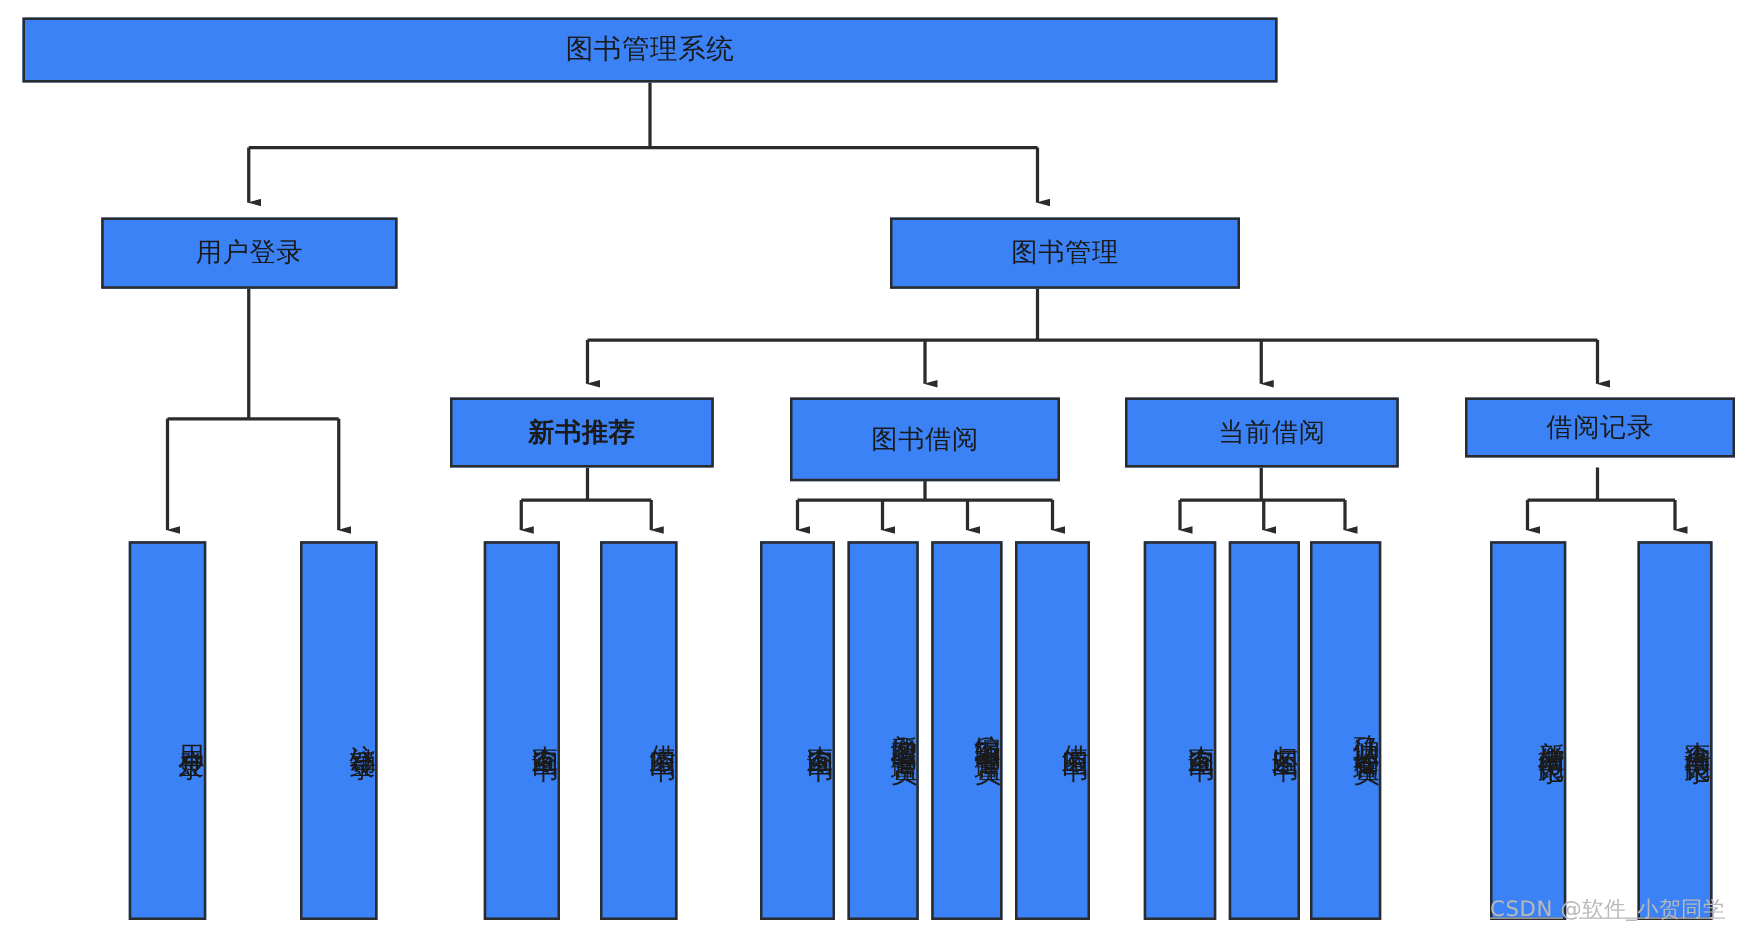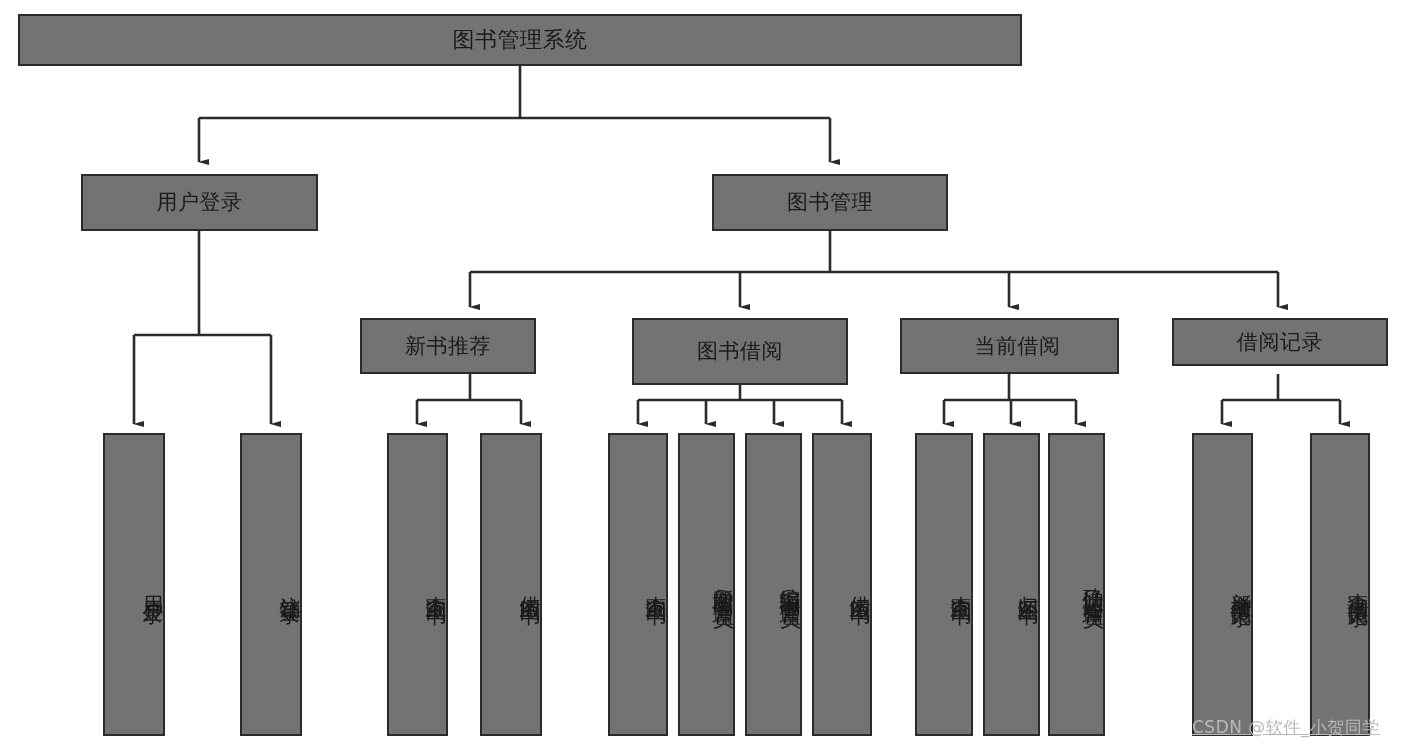--- a/index.html
+++ b/index.html
@@ -22,21 +22,21 @@
     left: 0;
     top: 0;
     width: 1405px;
     height: 747px;
     pointer-events: none;
   }
   .node {
     position: absolute;
     box-sizing: border-box;
     border: 2px solid #2b2b2b;
-    background: #737373;
+    background: #3b82f6;
     color: #1a1a1a;
     display: flex;
     align-items: center;
     justify-content: center;
     text-align: center;
     font-size: 21px;
     line-height: 1.18;
     letter-spacing: 0.5px;
   }
   .node.root {
@@ -126,25 +126,25 @@
     </g>
   </svg>
 
   <div class="node root" style="left:18px; top:14px; width:1004px; height:52px;">
     <span>图书管理系统</span>
   </div>
 
   <div class="node" style="left:81px; top:174px; width:237px; height:57px;">
     <span>用户登录</span>
   </div>
-  <div class="node" style="left:712px; top:174px; width:236px; height:57px;">
+  <div class="node" style="left:712px; top:174px; width:280px; height:57px;">
     <span>图书管理</span>
   </div>
 
-  <div class="node" style="left:360px; top:318px; width:176px; height:56px;">
+  <div class="node" style="left:360px; top:318px; width:211px; height:56px;font-weight:bold;">
     <span>新书推荐</span>
   </div>
   <div class="node" style="left:632px; top:318px; width:216px; height:67px;">
     <span>图书借阅</span>
   </div>
   <div class="node" style="left:900px; top:318px; width:219px; height:56px;padding-left:16px;">
     <span>当前借阅</span>
   </div>
   <div class="node" style="left:1172px; top:318px; width:216px; height:48px;">
     <span>借阅记录</span>

